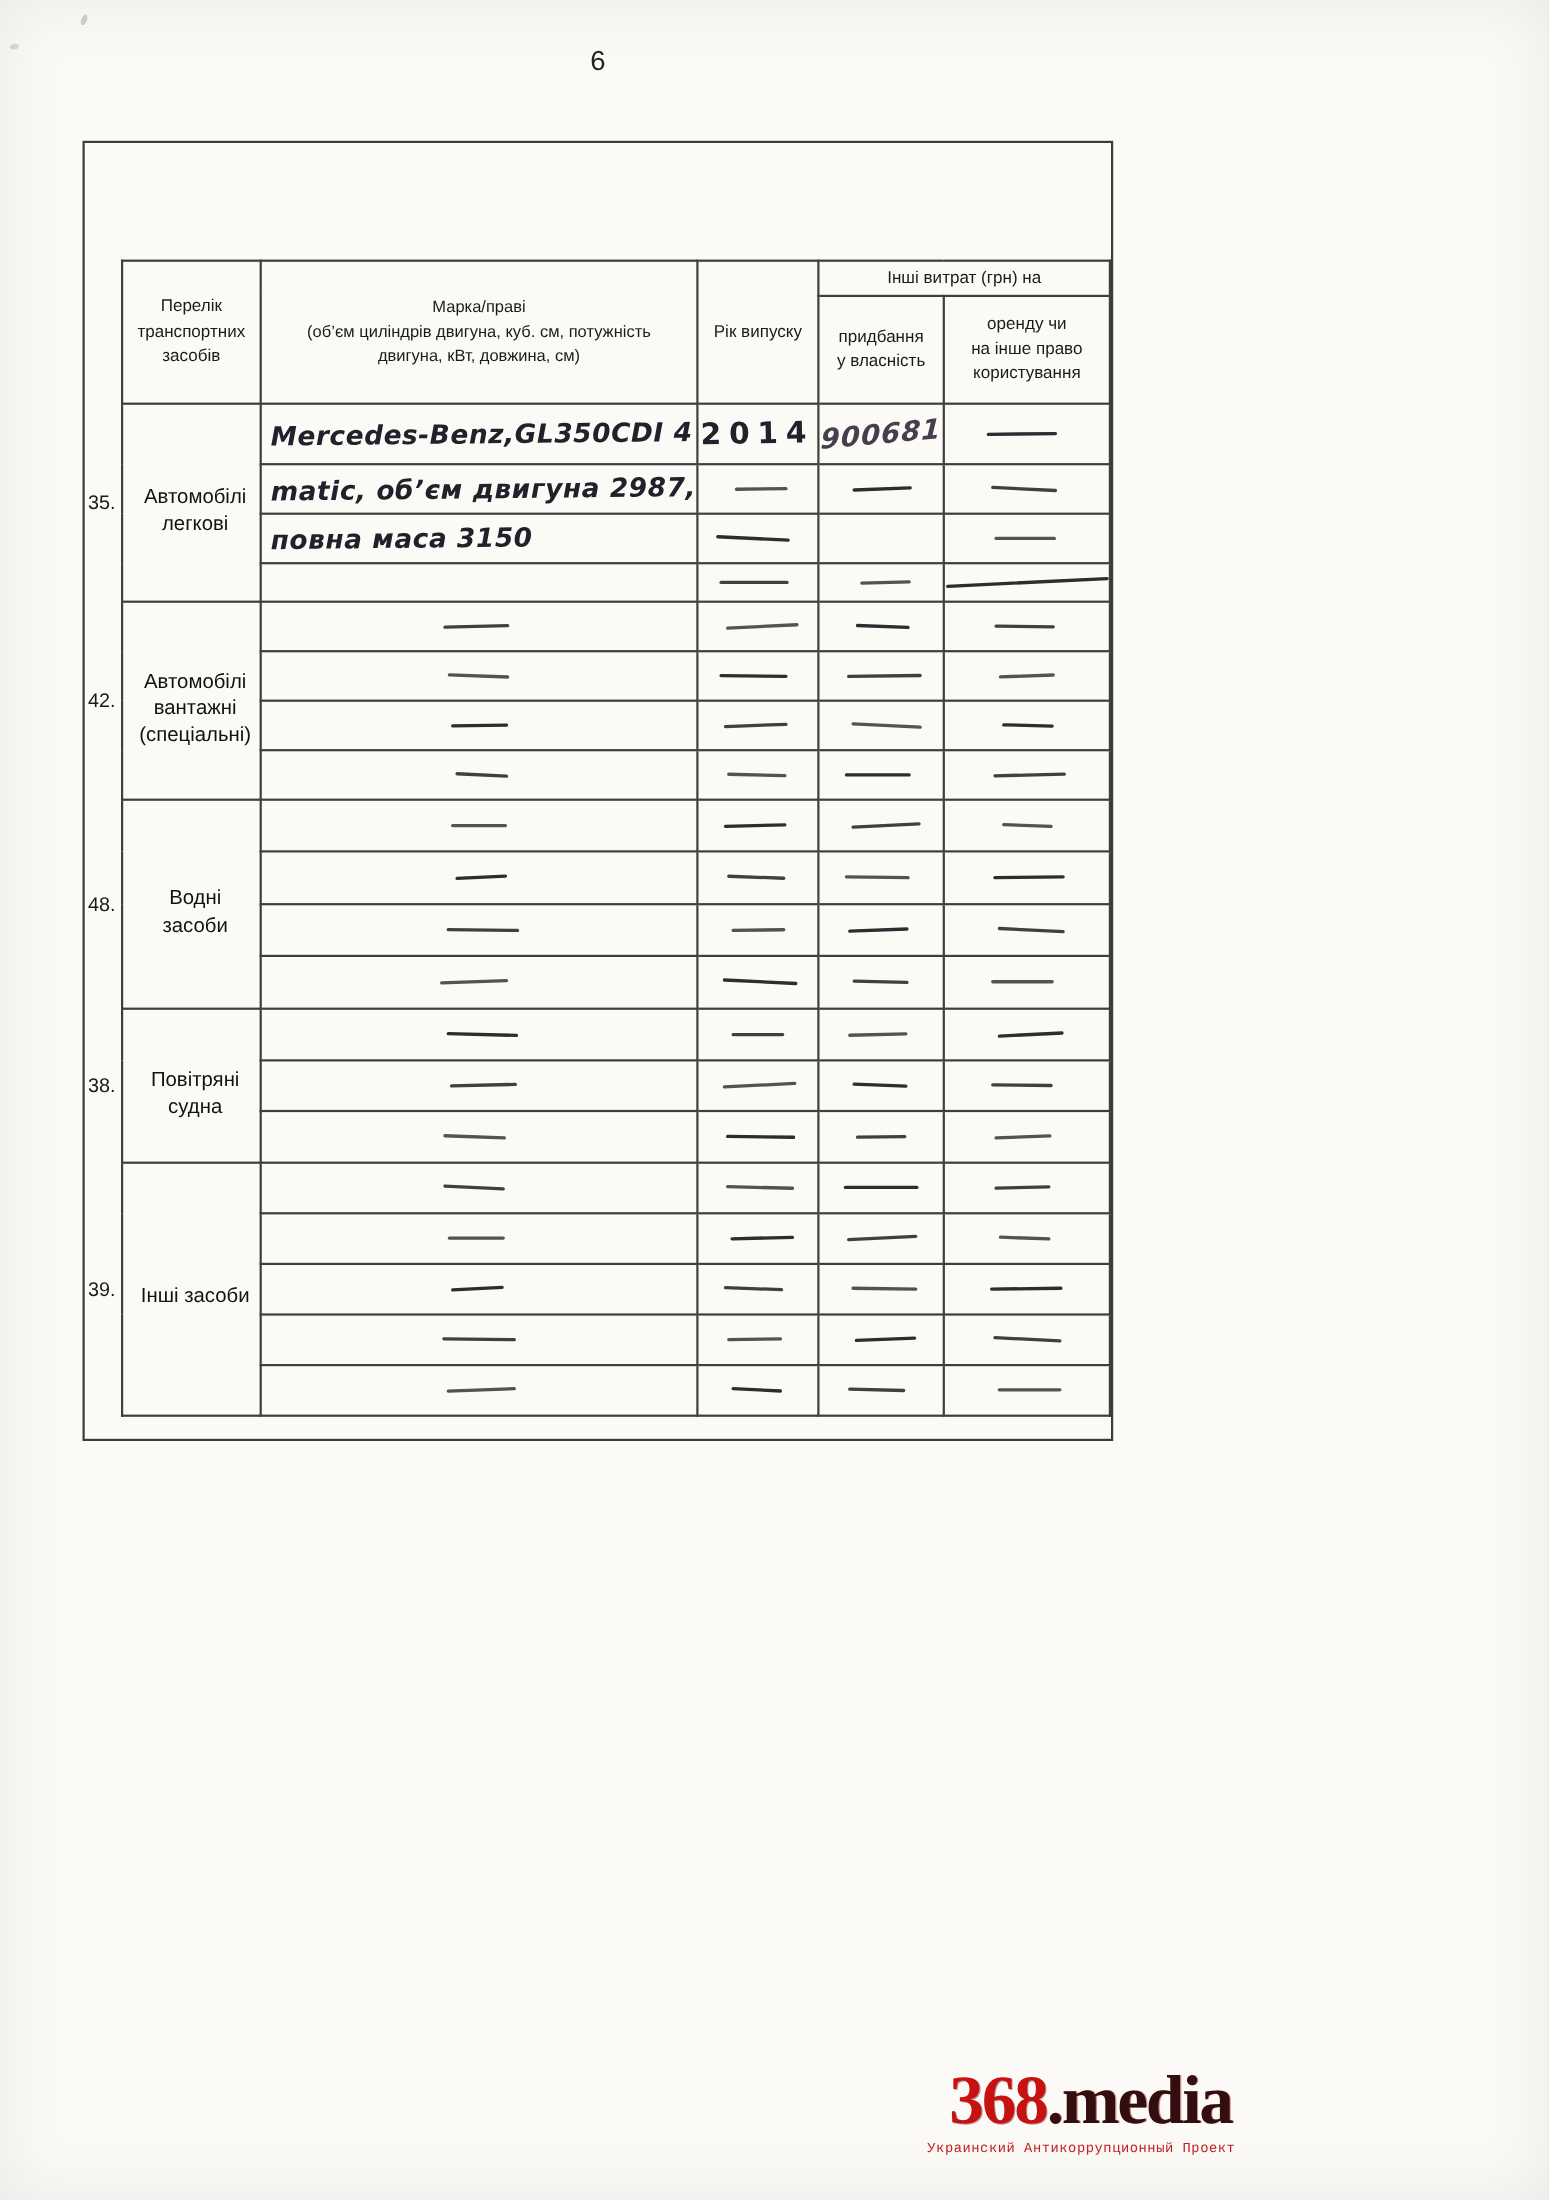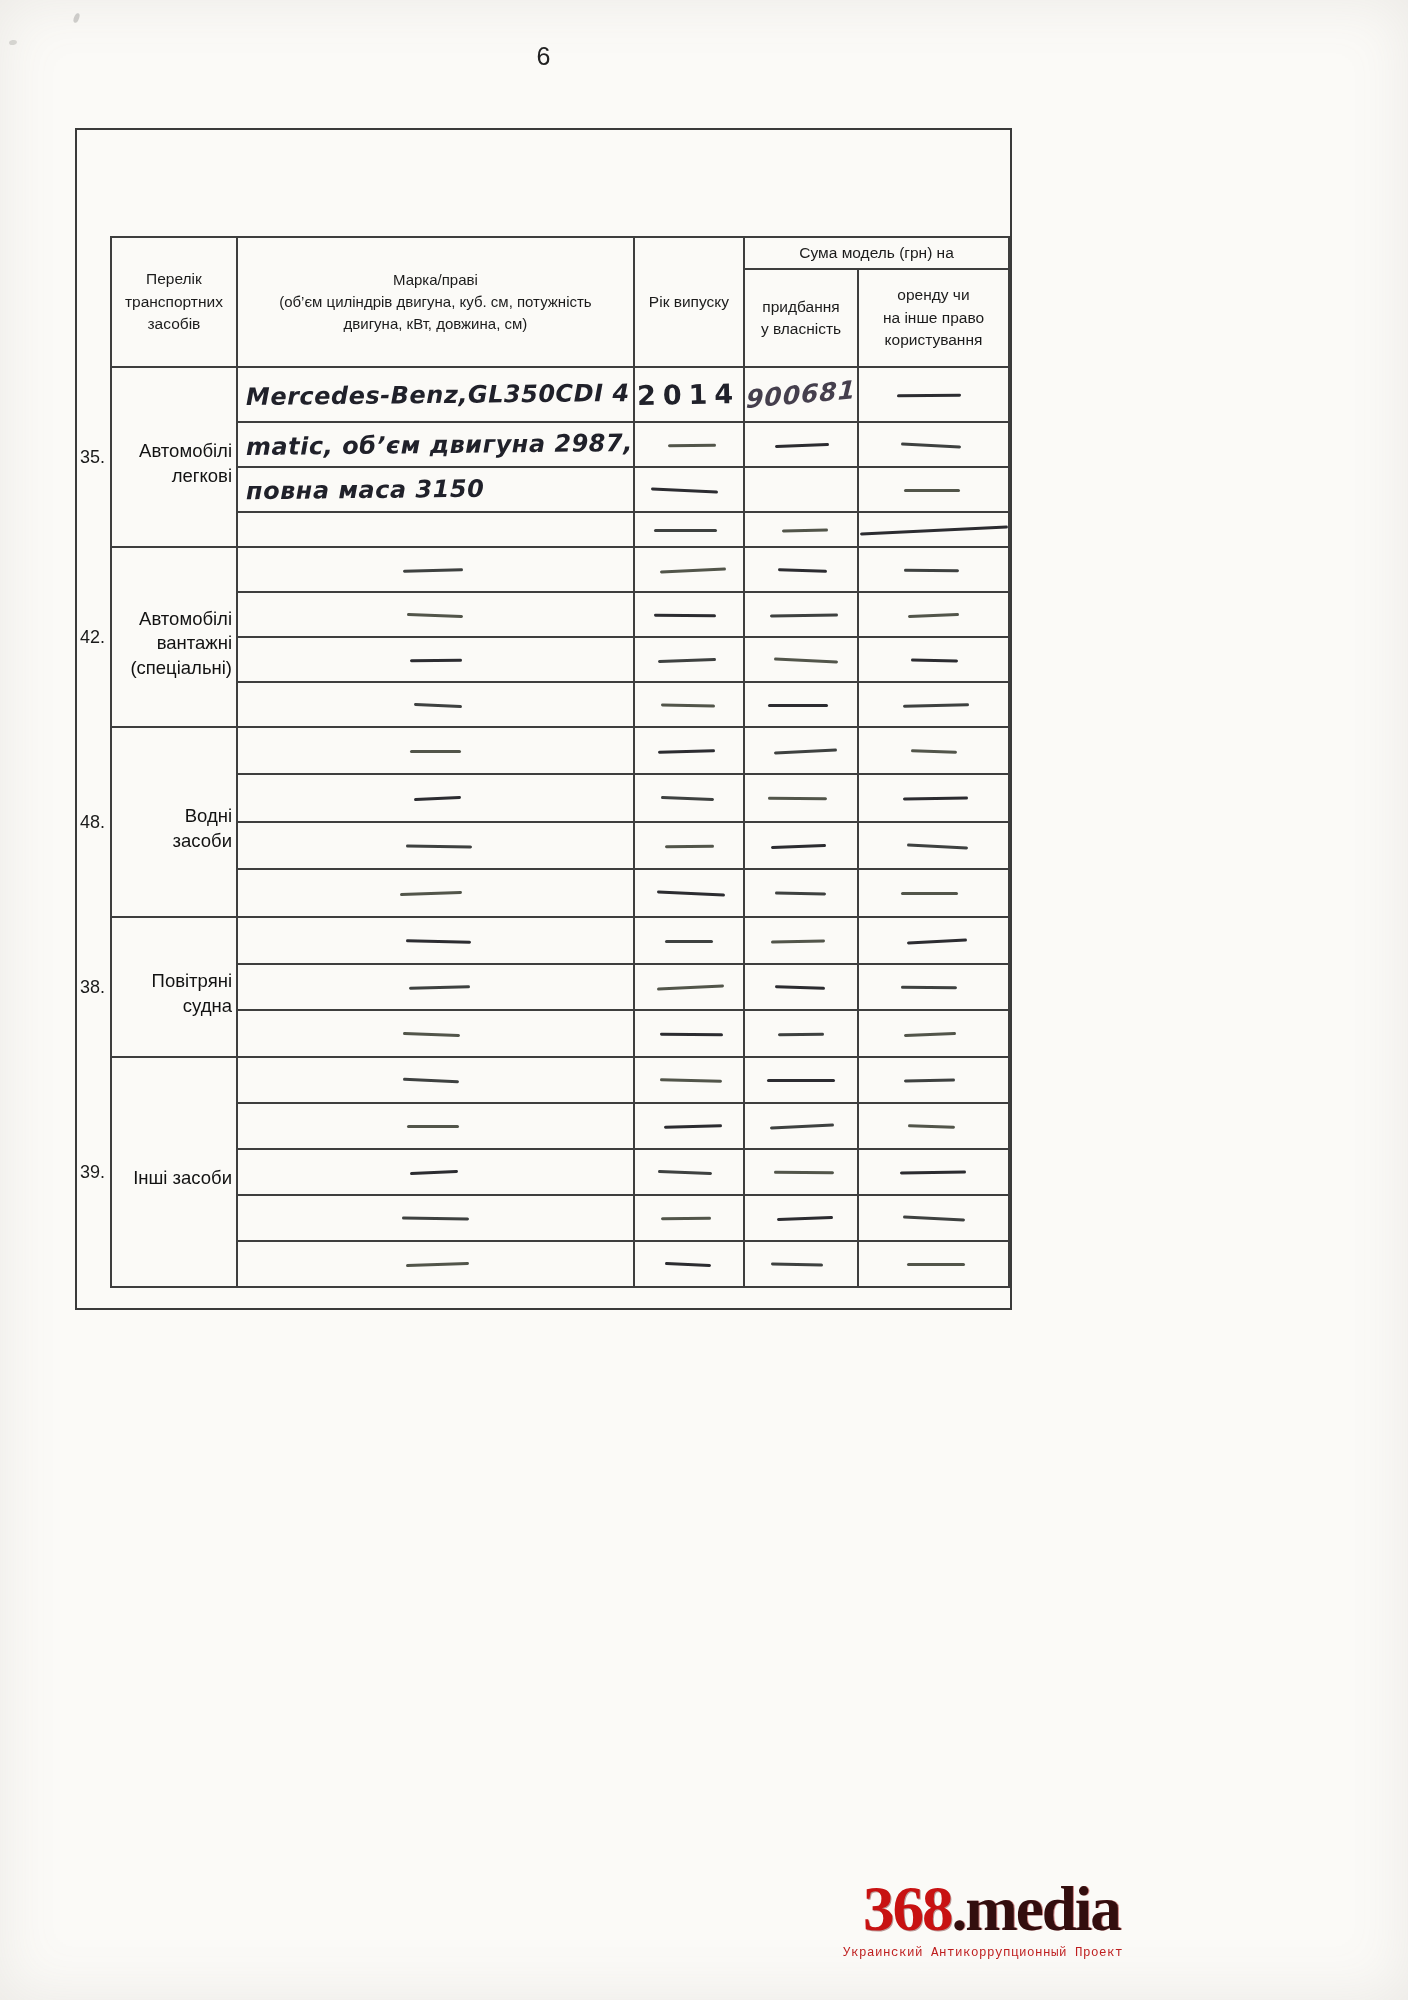--- a/index.html
+++ b/index.html
@@ -53,21 +53,21 @@
   }
   .vehicles-table .h-model { font-size:15px; }
   .vehicles-table thead tr:first-child { height:32px; }
   .vehicles-table thead tr:nth-child(2) { height:98px; }
 
   .vehicles-table td.gutter {
     border:none; vertical-align:middle; text-align:center;
     font-size:18px; color:#1a1a1a; padding:0 4px 0 2px;
   }
   .vehicles-table td.label-cell {
-    vertical-align:middle; text-align:right;
+    vertical-align:middle; text-align:center;
     padding:17px 4px 4px 11px; font-size:18.5px; line-height:1.3; color:#121212;
   }
   .vehicles-table td.data-cell {
     text-align:center; vertical-align:middle; padding:0; overflow:visible;
   }
   .vehicles-table td.data-cell.model { text-align:left; padding-left:8px; }
   .vehicles-table td.data-cell.model.center { text-align:center; padding-left:0; }
 
   
   .hw {
@@ -116,21 +116,21 @@
       </colgroup>
       <thead>
         <tr>
           <td class="gutter" rowspan="2"></td>
           <th rowspan="2">Перелік
 транспортних засобів</th>
           <th class="h-model" rowspan="2">Марка/праві
 (об’єм циліндрів двигуна, куб. см, потужність
 двигуна, кВт, довжина, см)</th>
           <th rowspan="2">Рік випуску</th>
-          <th class="h-costs" colspan="2">Сума модель (грн) на</th>
+          <th class="h-costs" colspan="2">Інші витрат (грн) на</th>
         </tr>
         <tr>
           <th>придбання
 у власність</th>
           <th>оренду чи
 на інше право
 користування</th>
         </tr>
       </thead>
       <tbody>

